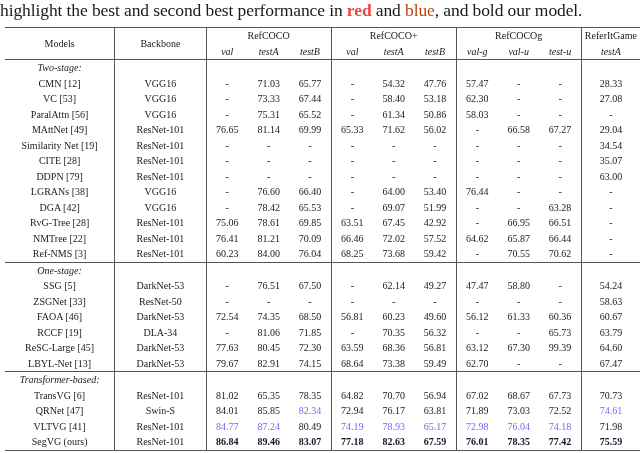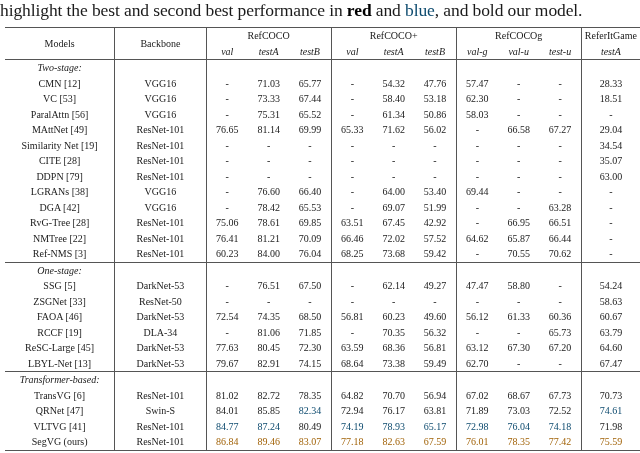--- a/index.html
+++ b/index.html
@@ -1,29 +1,29 @@
 <!DOCTYPE html>
 <html><head>
 <meta charset="utf-8">
 <style>
   html, body { margin:0; padding:0; background:#ffffff; }
   body { width:640px; height:453px; overflow:hidden; font-family:"DejaVu Serif", "Liberation Serif", serif; color:#1a1a1a; position:relative; }
   .caption { position:absolute; left:0; top:0; width:640px; height:22px; font-family:"Liberation Serif","DejaVu Serif",serif; font-size:17.5px; line-height:20px; white-space:nowrap; letter-spacing:-0.1px; }
-  .caption .red { color:#000000; font-weight:bold; }
-  .caption .blue { color:#0c4a6e; }
+  .caption .red { color:#ef4444; font-weight:bold; }
+  .caption .blue { color:#c2410c; }
   table { position:absolute; left:5px; top:27px; border-collapse:collapse; font-family:"Liberation Serif","DejaVu Serif",serif; font-size:10px; }
   td, th { padding:0 3px; height:15.5px; line-height:15.5px; text-align:center; white-space:nowrap; font-weight:normal; }
   .it { font-style:italic; }
   .rb { border-right:1px solid #555; }
   .top { border-top:1.6px solid #555; }
   .sep td { border-top:1.2px solid #555; }
   .bot td { border-bottom:1.6px solid #555; }
   .hdr-bot th { border-bottom:1.2px solid #555; }
-  .best { color:#a16207; font-weight:normal; }
-  .second { color:#0c4a6e; }
+  .best { color:#0f172a; font-weight:bold; }
+  .second { color:#8b5cf6; }
   .group td.glabel { font-style:italic; text-align:center;margin-left:20px; }
   .cm { width:108px; } .cb { width:92px; }
   .c { width:38px; }
 </style>
 </head>
 <body>
 
 <div class="caption"><span>highlight the best and second best performance in </span><span class="red">red</span><span> and </span><span class="blue">blue</span><span>, and bold our model.</span></div>
 
 <table>
@@ -83,21 +83,21 @@
         <td class="rb">VGG16</td>
         <td class="">-</td>
         <td class="">73.33</td>
         <td class="rb">67.44</td>
         <td class="">-</td>
         <td class="">58.40</td>
         <td class="rb">53.18</td>
         <td class="">62.30</td>
         <td class="">-</td>
         <td class="rb">-</td>
-        <td class="">18.51</td>
+        <td class="">27.08</td>
       </tr>
       <tr>
         <td class="rb">ParalAttn [56]</td>
         <td class="rb">VGG16</td>
         <td class="">-</td>
         <td class="">75.31</td>
         <td class="rb">65.52</td>
         <td class="">-</td>
         <td class="">61.34</td>
         <td class="rb">50.86</td>
@@ -164,21 +164,21 @@
       </tr>
       <tr>
         <td class="rb">LGRANs [38]</td>
         <td class="rb">VGG16</td>
         <td class="">-</td>
         <td class="">76.60</td>
         <td class="rb">66.40</td>
         <td class="">-</td>
         <td class="">64.00</td>
         <td class="rb">53.40</td>
-        <td class="">69.44</td>
+        <td class="">76.44</td>
         <td class="">-</td>
         <td class="rb">-</td>
         <td class="">-</td>
       </tr>
       <tr>
         <td class="rb">DGA [42]</td>
         <td class="rb">VGG16</td>
         <td class="">-</td>
         <td class="">78.42</td>
         <td class="rb">65.53</td>
@@ -306,21 +306,21 @@
         <td class="rb">ReSC-Large [45]</td>
         <td class="rb">DarkNet-53</td>
         <td class="">77.63</td>
         <td class="">80.45</td>
         <td class="rb">72.30</td>
         <td class="">63.59</td>
         <td class="">68.36</td>
         <td class="rb">56.81</td>
         <td class="">63.12</td>
         <td class="">67.30</td>
-        <td class="rb">67.20</td>
+        <td class="rb">99.39</td>
         <td class="">64.60</td>
       </tr>
       <tr>
         <td class="rb">LBYL-Net [13]</td>
         <td class="rb">DarkNet-53</td>
         <td class="">79.67</td>
         <td class="">82.91</td>
         <td class="rb">74.15</td>
         <td class="">68.64</td>
         <td class="">73.38</td>
@@ -341,21 +341,21 @@
         <td class="rb"></td>
         <td></td>
         <td></td>
         <td class="rb"></td>
         <td></td>
       </tr>
       <tr>
         <td class="rb">TransVG [6]</td>
         <td class="rb">ResNet-101</td>
         <td class="">81.02</td>
-        <td class="">82.72</td>
+        <td class="">65.35</td>
         <td class="rb">78.35</td>
         <td class="">64.82</td>
         <td class="">70.70</td>
         <td class="rb">56.94</td>
         <td class="">67.02</td>
         <td class="">68.67</td>
         <td class="rb">67.73</td>
         <td class="">70.73</td>
       </tr>
       <tr>

